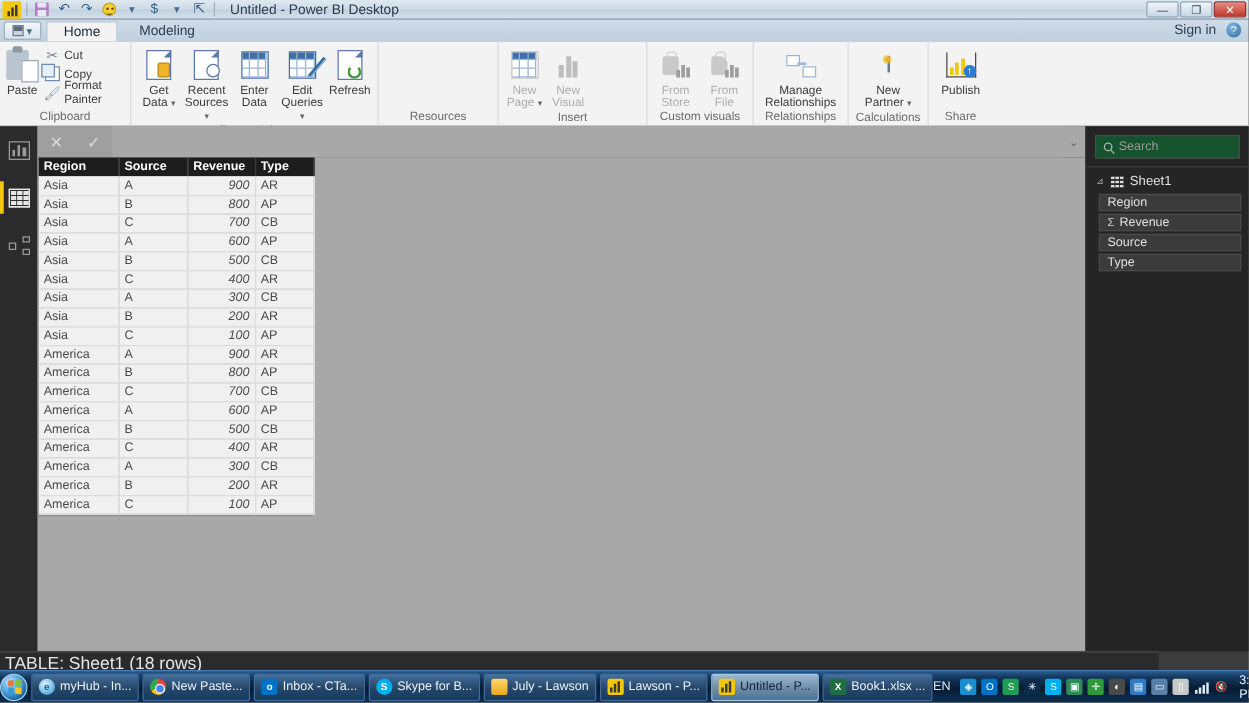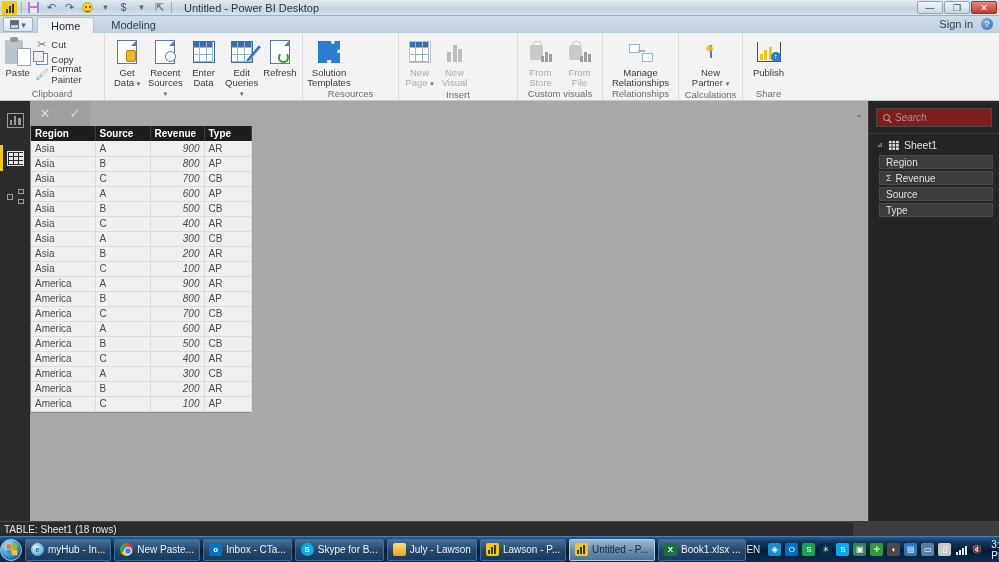--- a/index.html
+++ b/index.html
@@ -196,41 +196,41 @@
   .fields {
     position: absolute; top: 101px; right: 0; width: 131px; height: 420px; background: #252525;
     border-left: 1px solid #3a3a3a;
   }
   .fields-hdr {
     height: 27px; display: flex; align-items: center; justify-content: space-between;
     padding: 0 8px; color: #e8e8e8; font-size: 12px; border-bottom: 1px solid #3a3a3a;
   }
   .fields-hdr .chev { font-size: 11px; color: #bdbdbd; }
   .searchbox {
-    margin: 7px 7px 6px 7px; height: 19px; background: #7f1d1d; border: 1px solid #4a4a4a;
-    display: flex; align-items: center; gap: 5px; padding: 0 6px; color: #9a9a9a; font-size: 10px; font-style: italic;
+    margin: 7px 7px 6px 7px; height: 19px; background: #14532d; border: 1px solid #4a4a4a;
+    display: flex; align-items: center; gap: 5px; padding: 0 6px; color: #9a9a9a; font-size: 10px;
   }
   .mag { width:7px; height:7px; border:1.2px solid #b5b5b5; border-radius:50%; position:relative; }
   .mag::after { content:""; position:absolute; right:-3px; bottom:-2px; width:4px; height:1.2px; background:#b5b5b5; transform:rotate(45deg); }
   .fields-div { height: 1px; background: #3a3a3a; margin-bottom: 3px; }
   .tbl-node { display: flex; align-items: center; gap: 5px; padding: 2px 8px; color: #e0e0e0; font-size: 10.5px; }
   .tri { font-size: 7px; color: #b5b5b5; }
   .mini-grid { width: 11px; height: 10px; background: #dcdcdc;
     background-image: linear-gradient(#252525 1px, transparent 1px), linear-gradient(90deg, #252525 1px, transparent 1px);
     background-size: 3.6px 3.3px; }
   .field-row {
     margin: 2px 6px 0 10px; height: 14px; background: #3b3b3b; border: 1px solid #4a4a4a;
     display: flex; align-items: center; gap: 4px; padding-left: 6px; color: #e0e0e0; font-size: 10px;
   }
   .sigma { font-size: 9px; color: #cfcfcf; }
 
   
   .statusbar {
-    position: absolute; bottom: 26px; left: 0; width: 853px; height: 15px;
-    background: #2b2b2b; color: #e6e6e6; font-size: 10px; display: flex; align-items: center; padding-left: 4px;
+    position: absolute; bottom: 26px; left: 0; width: 927px; height: 15px;
+    background: #2b2b2b; color: #e6e6e6; font-size: 14px; display: flex; align-items: flex-start; padding-left: 4px;
     border-top: 1px solid #4a4a4a;
   }
 
   
   .taskbar {
     position: absolute; bottom: 0; left: 0; width: 999px; height: 26px;
     background: linear-gradient(to bottom, #1b4a7a 0%, #0d2f52 18%, #05friendly 19%, #061a30 60%, #0a2b4a 100%);
     background: linear-gradient(to bottom, #2a5c8f 0%, #14375c 20%, #071c33 55%, #0c2f51 100%);
     display: flex; align-items: center; border-top: 1px solid #4a7db0;
   }
@@ -419,27 +419,20 @@
               </span>
             </span>
           <span>Refresh</span>
         </div>
       </div>
       <div class="rgroup-label">External data</div>
     </div>
 
     <div class="rgroup" style="width:96px">
       <div class="rgroup-items">
-        <div class="bigbtn">
-          <span class="glyph">
-              <span class="ic-puzzle"></span>
-            </span>
-          <span>Solution</span>
-          <span>Templates</span>
-        </div>
       </div>
       <div class="rgroup-label">Resources</div>
     </div>
 
     <div class="rgroup" style="width:119px">
       <div class="rgroup-items">
         <div class="bigbtn dis" style="width:33px">
           <span class="glyph">
             <span class="ic-grid" style="border-color:#c4c4c4">
                 <span></span>

